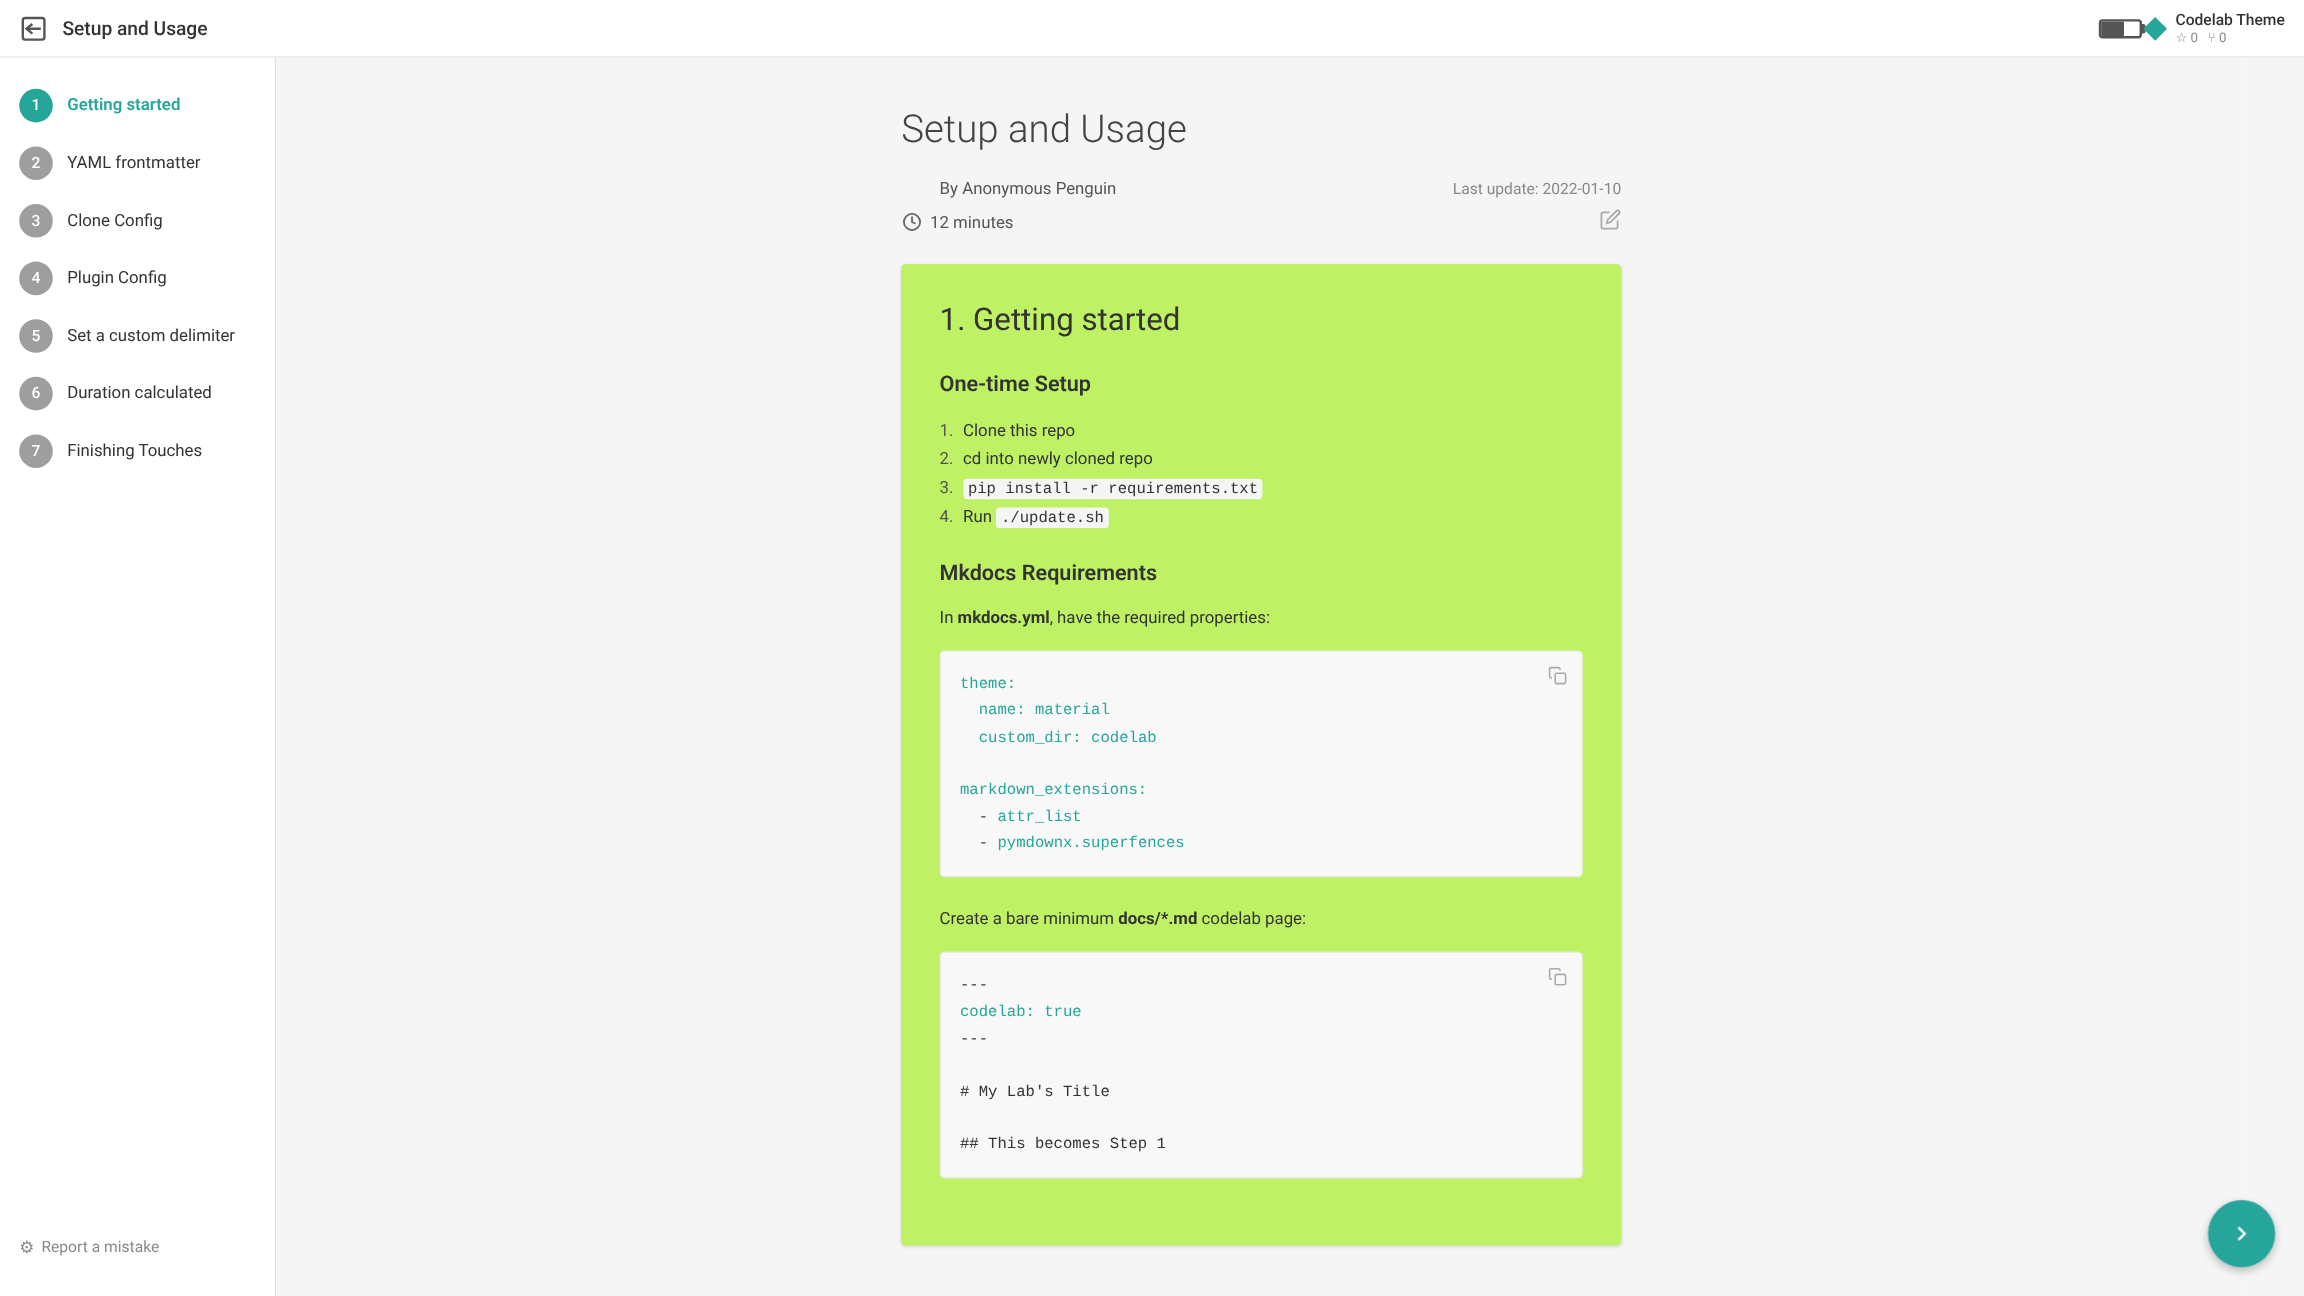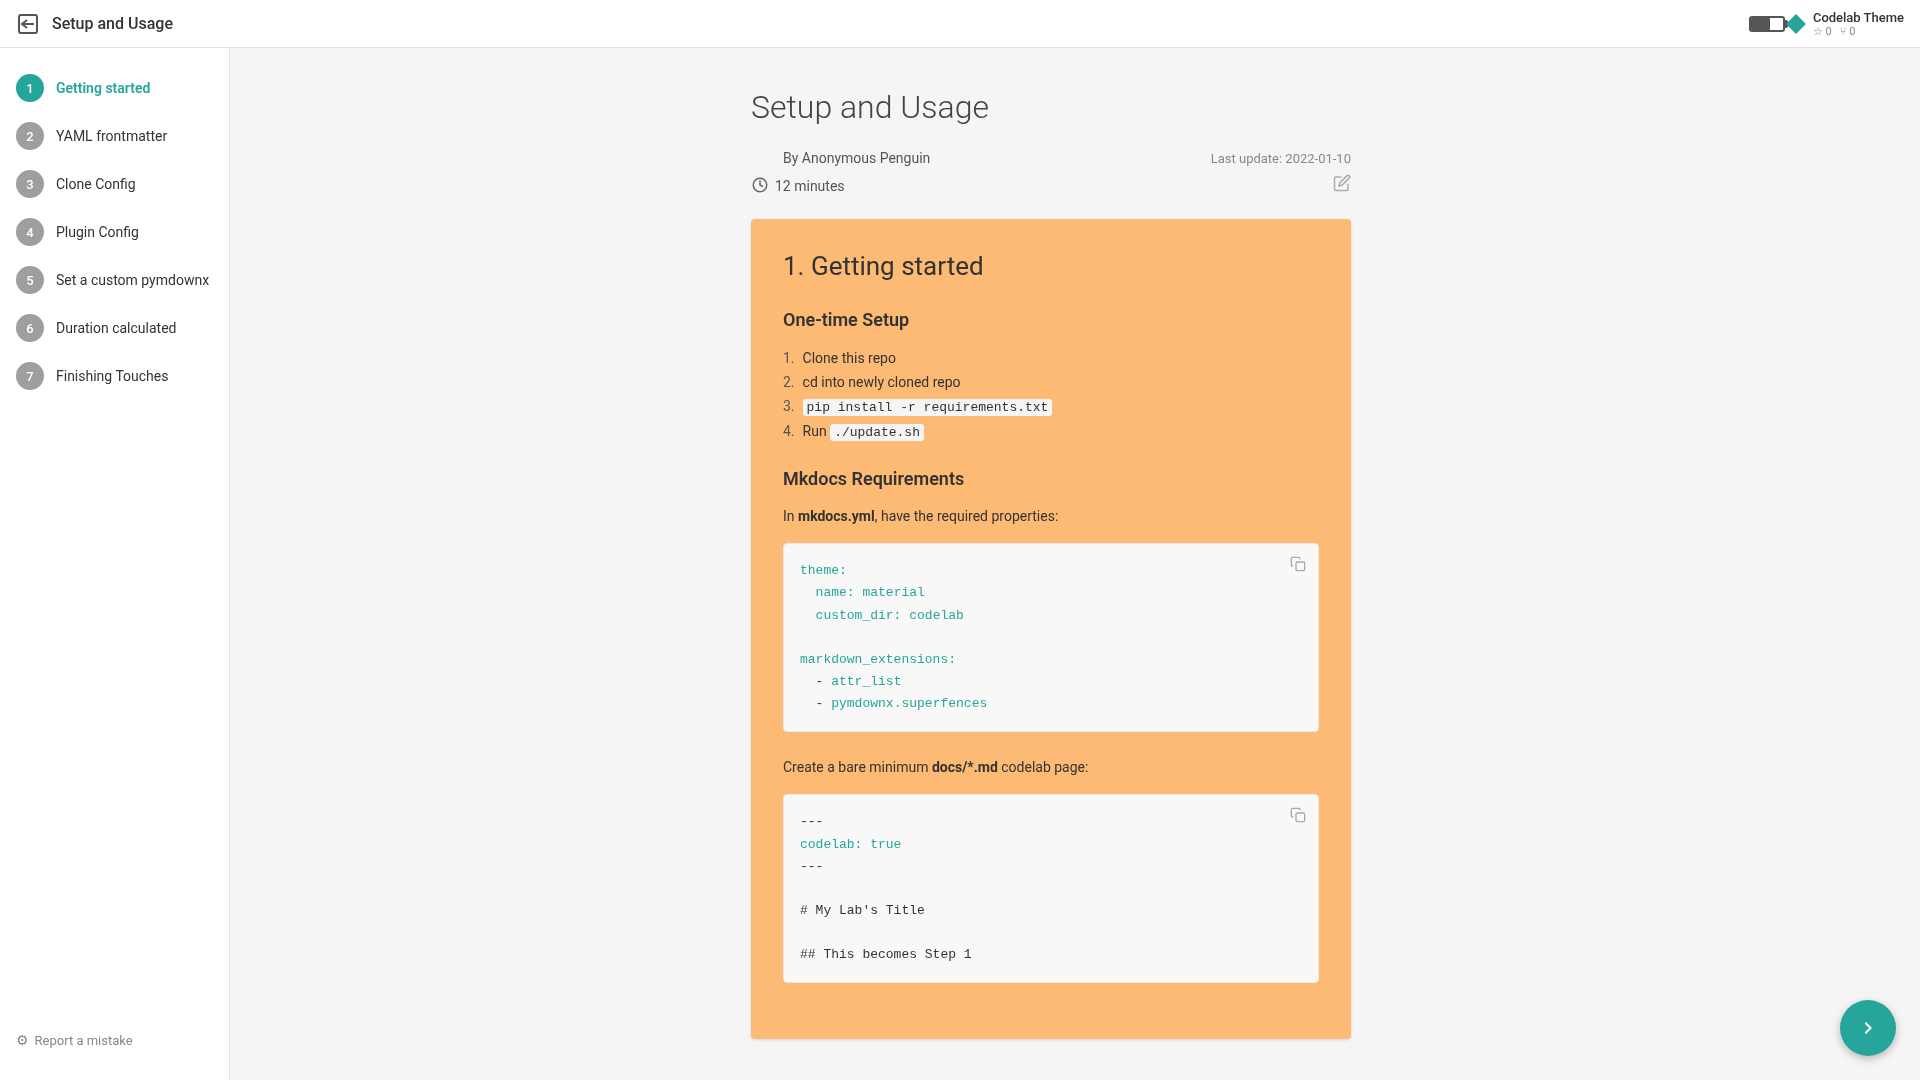--- a/index.html
+++ b/index.html
@@ -210,21 +210,21 @@
       width: 18px;
       height: 18px;
     }
     .edit-icon {
       color: #888;
       cursor: pointer;
     }
 
     
     .article-card {
-      background: #fdba74;
+      background: #bef264;
       border-radius: 4px;
       padding: 32px;
       box-shadow: 0 1px 3px rgba(0,0,0,0.12);
     }
 
     .section-number-title {
       font-size: 26px;
       font-weight: 400;
       color: #333;
       margin-bottom: 28px;
@@ -387,21 +387,21 @@
         <span class="step-label">Clone Config</span>
       </div>
 
       <div class="sidebar-step">
         <div class="step-circle inactive">4</div>
         <span class="step-label">Plugin Config</span>
       </div>
 
       <div class="sidebar-step">
         <div class="step-circle inactive">5</div>
-        <span class="step-label">Set a custom pymdownx</span>
+        <span class="step-label">Set a custom delimiter</span>
       </div>
 
       <div class="sidebar-step">
         <div class="step-circle inactive">6</div>
         <span class="step-label">Duration calculated</span>
       </div>
 
       <div class="sidebar-step">
         <div class="step-circle inactive">7</div>
         <span class="step-label">Finishing Touches</span>

